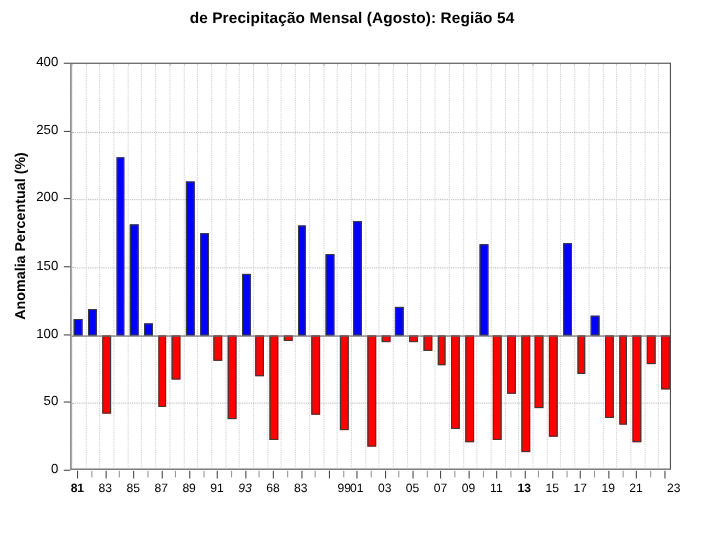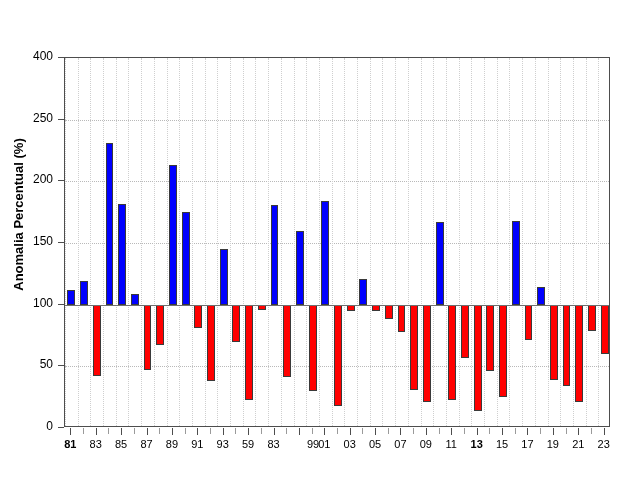--- a/index.html
+++ b/index.html
@@ -97,20 +97,21 @@
     text-align:center;
     font-size:13px;font-weight:bold;color:#000;
   }
 </style>
 </head>
 <body>
 
 <div id="chart-root">
 
   <div class="title-block">
+    <span class="title-line">de Precipitação Mensal (Agosto): Região 54</span>
   </div>
 
   <div class="plot-frame">
     <div class="plot-inner" id="plot-inner">
       <div id="grid-layer">
           <div class="hgrid" style="top: 308.333px;"></div>
           <div class="hgrid" style="top: 246.667px;"></div>
           <div class="hgrid" style="top: 185px;"></div>
           <div class="hgrid" style="top: 123.333px;"></div>
           <div class="hgrid" style="top: 61.6667px;"></div>
@@ -238,24 +239,24 @@
       <div class="xtick-mark" style="left: 146.535px;"></div>
       <div class="xtick-label" style="left: 146.535px;">87</div>
       <div class="xtick-mark minor" style="left: 159.233px;"></div>
       <div class="xtick-mark" style="left: 171.93px;"></div>
       <div class="xtick-label" style="left: 171.93px;">89</div>
       <div class="xtick-mark minor" style="left: 184.628px;"></div>
       <div class="xtick-mark" style="left: 197.326px;"></div>
       <div class="xtick-label" style="left: 197.326px;">91</div>
       <div class="xtick-mark minor" style="left: 210.023px;"></div>
       <div class="xtick-mark" style="left: 222.721px;"></div>
-      <div class="xtick-label" style="left: 222.721px;">93</div>
+      <div class="xtick-label" style="left: 222.721px; font-style: italic;">93</div>
       <div class="xtick-mark minor" style="left: 235.419px;"></div>
       <div class="xtick-mark" style="left: 248.116px;"></div>
-      <div class="xtick-label" style="left: 248.116px;">59</div>
+      <div class="xtick-label" style="left: 248.116px;">68</div>
       <div class="xtick-mark minor" style="left: 260.814px;"></div>
       <div class="xtick-mark" style="left: 273.512px;"></div>
       <div class="xtick-label" style="left: 273.512px;">83</div>
       <div class="xtick-mark minor" style="left: 286.209px;"></div>
       <div class="xtick-mark" style="left: 298.907px;"></div>
       <div class="xtick-label" style="left: 313px;">99</div>
       <div class="xtick-mark minor" style="left: 311.605px;"></div>
       <div class="xtick-mark" style="left: 324.302px;"></div>
       <div class="xtick-label" style="left: 324.302px;">01</div>
       <div class="xtick-mark minor" style="left: 337px;"></div>
@@ -283,16 +284,16 @@
       <div class="xtick-mark" style="left: 527.465px;"></div>
       <div class="xtick-label" style="left: 527.465px;">17</div>
       <div class="xtick-mark minor" style="left: 540.163px;"></div>
       <div class="xtick-mark" style="left: 552.86px;"></div>
       <div class="xtick-label" style="left: 552.86px;">19</div>
       <div class="xtick-mark minor" style="left: 565.558px;"></div>
       <div class="xtick-mark" style="left: 578.256px;"></div>
       <div class="xtick-label" style="left: 578.256px;">21</div>
       <div class="xtick-mark minor" style="left: 590.953px;"></div>
       <div class="xtick-mark" style="left: 603.651px;"></div>
-      <div class="xtick-label" style="left: 603.651px;">23</div>
+      <div class="xtick-label" style="left: 603.651px; text-align: right;">23</div>
     </div>
 
 </div>
 
 </body></html>

